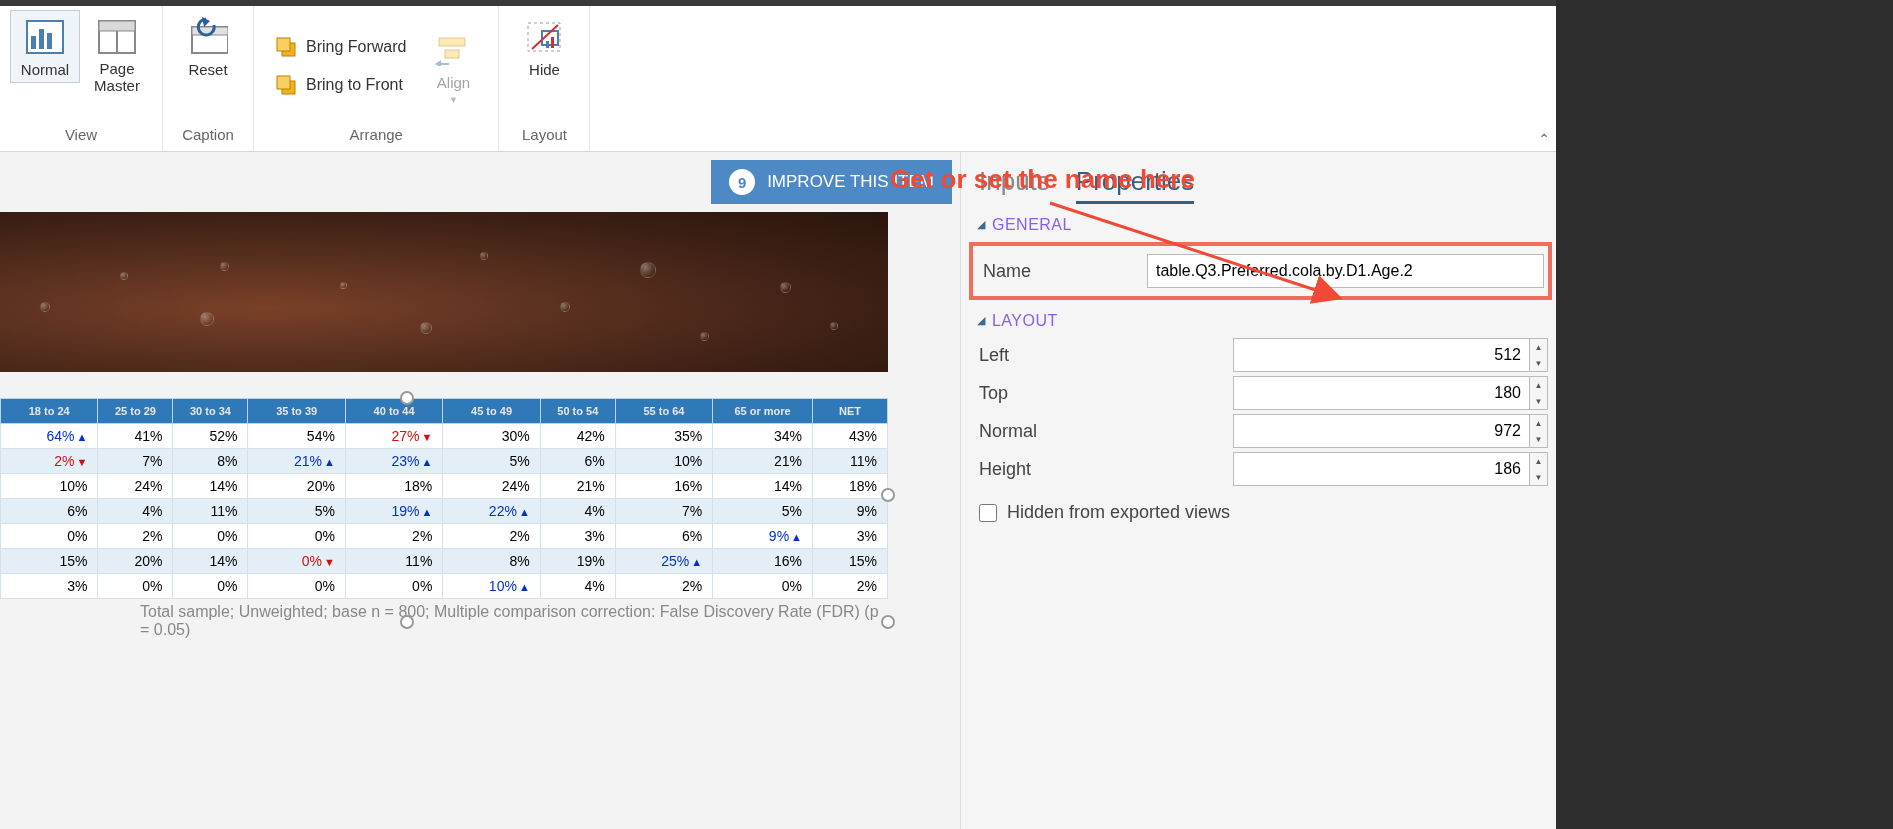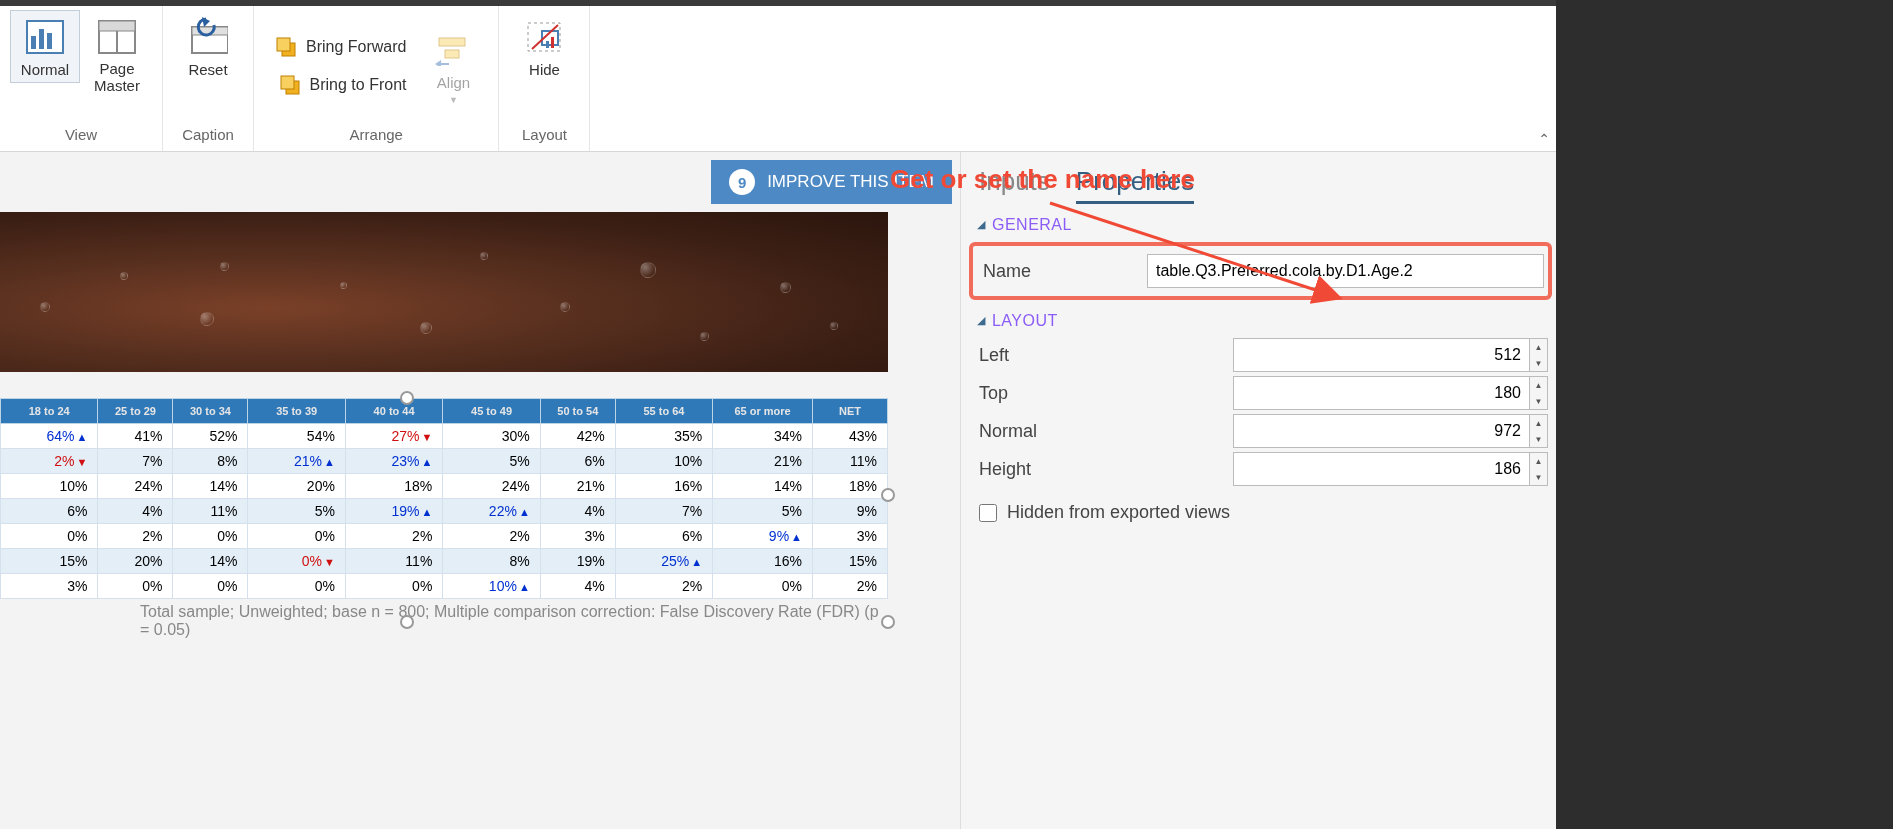--- a/index.html
+++ b/index.html
@@ -10,21 +10,21 @@
   
   .ribbon { background: #fff; height: 146px; border-bottom: 1px solid #d6d6d6; display: flex; position: relative; }
   .ribbon-group { display: flex; flex-direction: column; align-items: center; padding: 4px 10px 2px 10px; border-right: 1px solid #e6e6e6; }
   .ribbon-group .buttons { display: flex; gap: 2px; flex: 1; align-items: flex-start; }
   .ribbon-group .group-label { color: #666; font-size: 15px; padding: 4px 0 6px 0; }
   .ribbon-btn-big { display: flex; flex-direction: column; align-items: center; justify-content: flex-start; padding: 6px 8px 4px 8px; border: 1px solid transparent; min-width: 70px; cursor: pointer; font-size: 15px; color: #333; gap: 4px; }
   .ribbon-btn-big.selected { background: #f0f3f7; border: 1px solid #c3ced9; }
   .ribbon-btn-big .ic { width: 40px; height: 40px; display: flex; align-items: center; justify-content: center; }
   .ribbon-btn-row { display: flex; align-items: center; gap: 8px; padding: 6px 10px; cursor: pointer; font-size: 16px; color: #333; }
   .ribbon-btn-row .ic { width: 24px; height: 24px; display:flex; align-items:center; justify-content:center; }
-  .ribbon-col { display:flex; flex-direction:column; justify-content:center; gap:2px;align-items:flex-end; }
+  .ribbon-col { display:flex; flex-direction:column; justify-content:center; gap:2px; }
   .ribbon .expand { position:absolute; right:6px; bottom:4px; font-size:14px; color:#666; cursor:pointer; }
 
   
   .content-row { display:flex; height: calc(100% - 152px); }
   .canvas { flex:1; position:relative; background:#f3f3f3; }
   .right-panel { width: 596px; background:#f5f5f5; border-left:1px solid #ddd; padding: 10px 8px 10px 12px; position:relative; }
 
   .improve-btn { position:absolute; top:8px; right: 604px; height:44px; background:#4d89c4; color:#fff; display:flex; align-items:center; gap:12px; padding:0 18px; font-size:17px; font-weight:500; cursor:pointer; }
   .improve-btn .circle { width:26px; height:26px; border-radius:50%; background:#fff; color:#4d89c4; display:flex; align-items:center; justify-content:center; font-weight:bold; font-size:15px; }
 
@@ -50,21 +50,21 @@
   .section-head { color:#8b5cf6; font-size:16px; letter-spacing:.5px; margin: 12px 0 8px 4px; display:flex; align-items:center; gap:6px; cursor:pointer; }
   .section-head::before { content:"◢"; font-size:11px; color:#3d6a8f; transform: translateY(-1px); }
   .prop-row { display:flex; align-items:center; margin: 4px 0; }
   .prop-row .label { width: 260px; font-size:18px; color:#444; padding-left:6px; }
   .prop-row input[type=text] { flex:1; height:34px; border:1px solid #bbb; padding:2px 8px; font-size:16px; background:#fff; }
   .prop-row .spin { flex:1; display:flex; }
   .prop-row .spin input { flex:1; height:34px; border:1px solid #bbb; padding:2px 8px; text-align:right; font-size:16px; }
   .prop-row .spin .arrows { width:18px; display:flex; flex-direction:column; border:1px solid #bbb; border-left:none; }
   .prop-row .spin .arrows div { flex:1; font-size:8px; display:flex; align-items:center; justify-content:center; color:#555; cursor:pointer; background:#f5f5f5; }
   .checkbox-row { display:flex; align-items:center; gap:10px; margin:16px 0 0 6px; font-size:18px; color:#444; }
-  .name-highlight { border:4px solid #f26c5b; border-radius:6px; padding:4px; margin: 8px -4px; }
+  .name-highlight { border:4px solid #f26c5b; border-radius:0; padding:4px; margin: 8px -4px; }
 
   
   .annotation-text { position:absolute; color:#f04a36; font-size:26px; font-weight:600; z-index:50; }
   .arrow-svg { position:absolute; z-index:49; pointer-events:none; }
 </style>
 </head>
 <body>
 
 <div class="shell">
   <div class="titlebar"></div>

